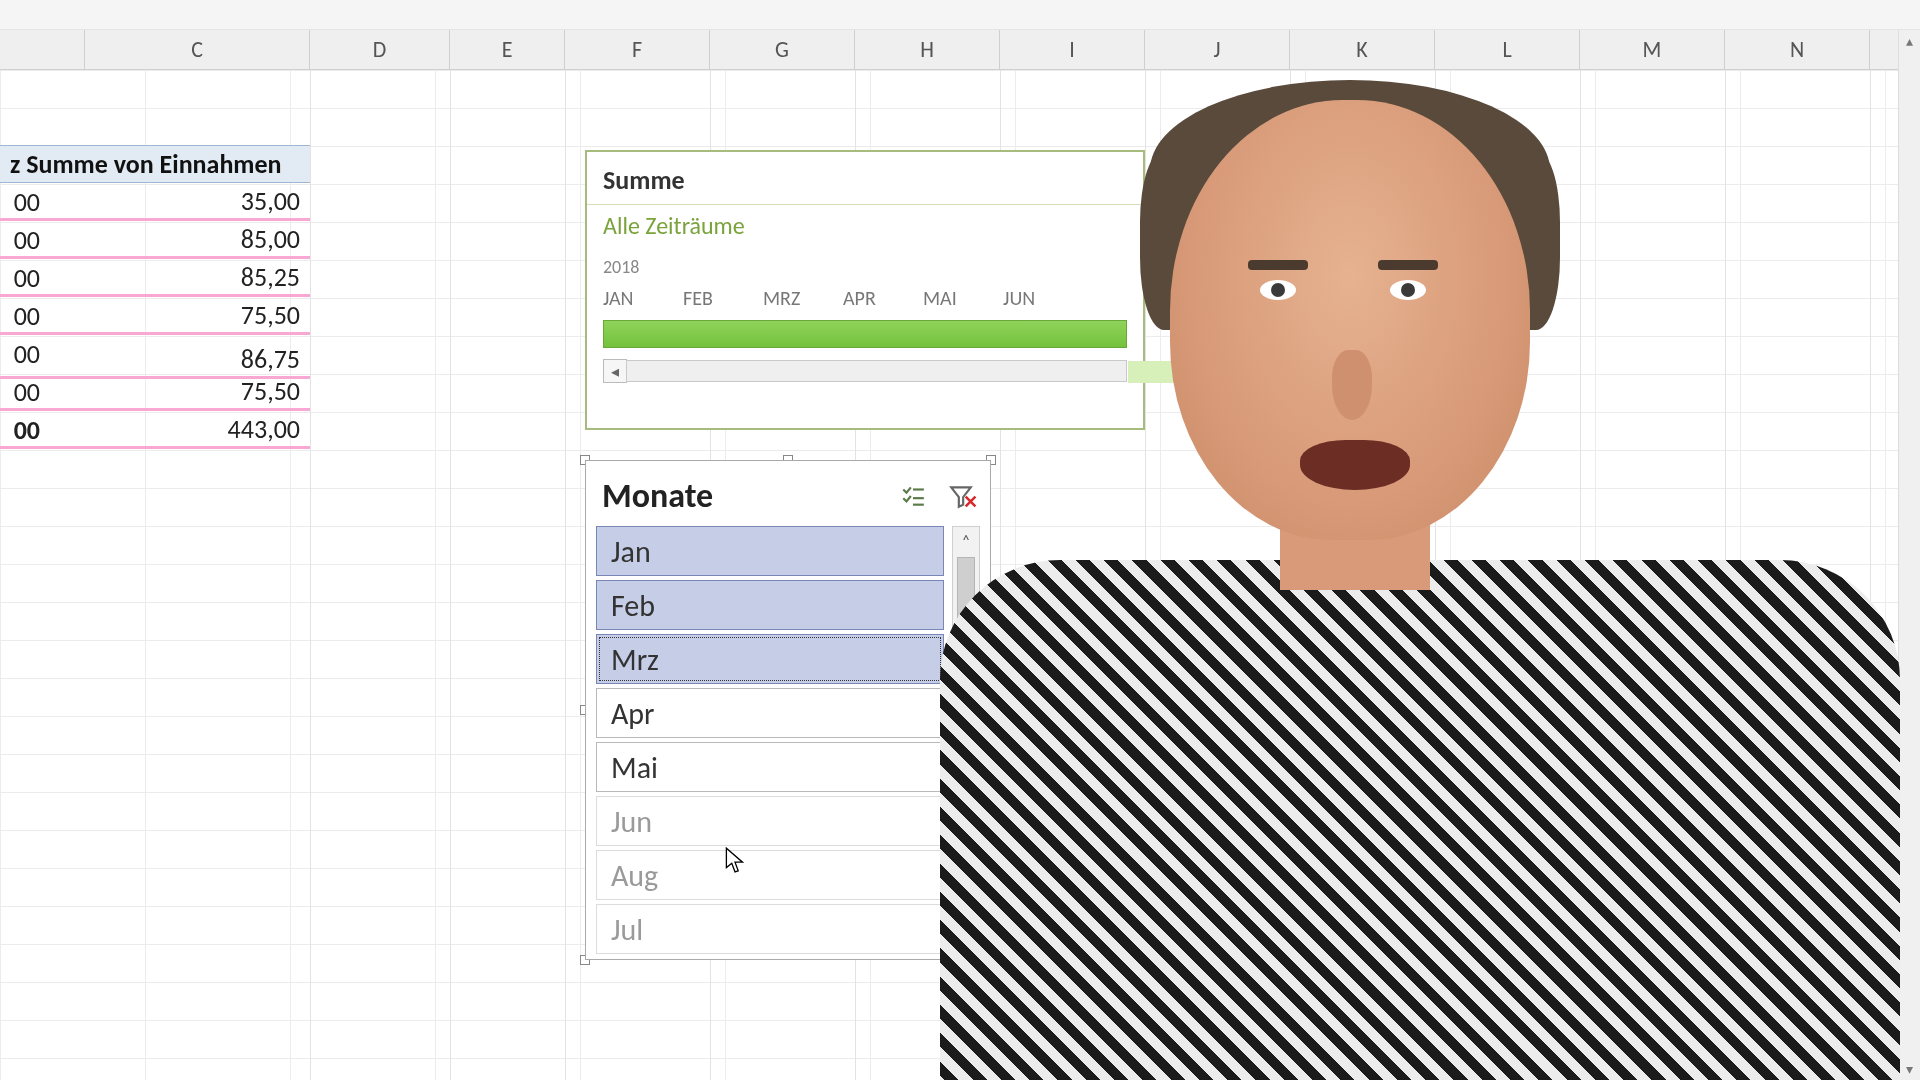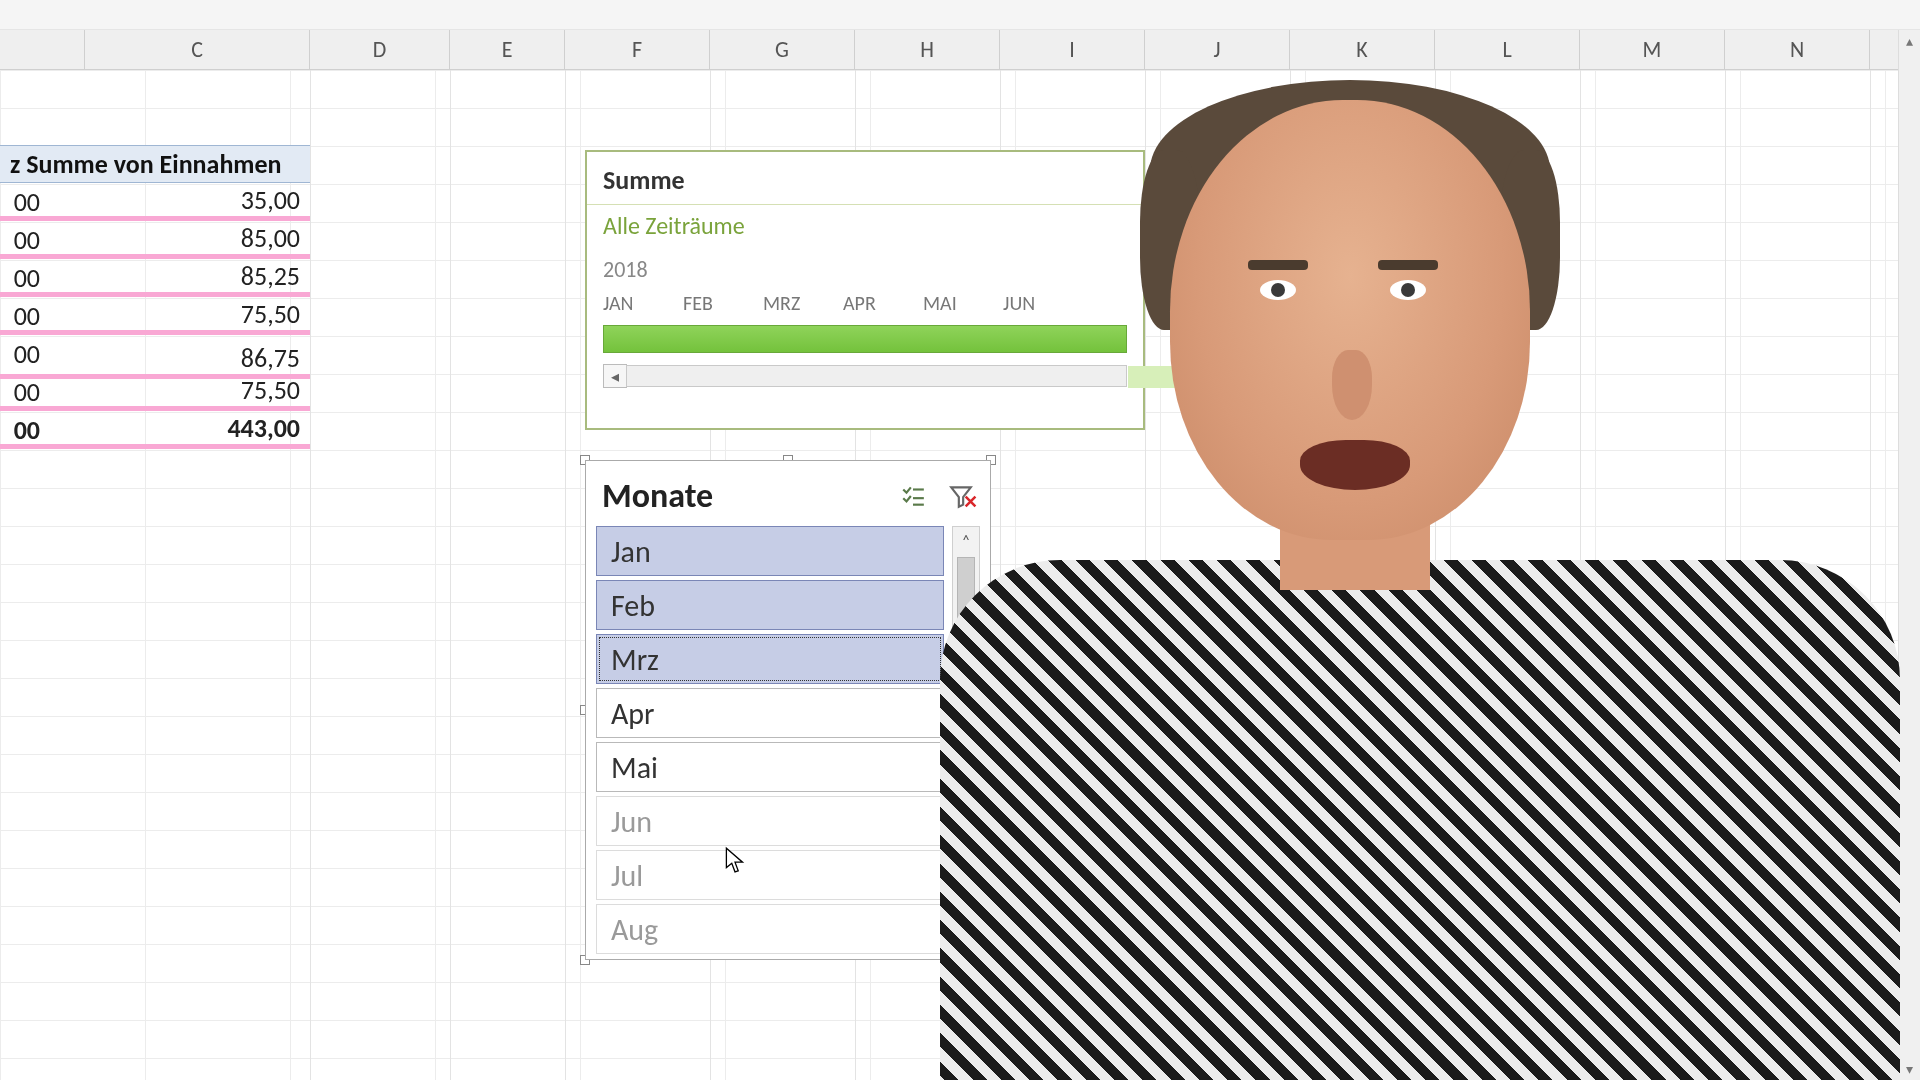--- a/index.html
+++ b/index.html
@@ -67,23 +67,23 @@
 }
 .row-val {
   position: absolute;
   left: 0; right: 0; height: 38px;
   display: flex;
   justify-content: flex-end;
   align-items: center;
   padding-right: 10px;
   font-size: 26px;
   color: #222;
-  border-bottom: 5px solid #f9a8d4;
-}
-.row-val.total { font-weight: 700; }
+  border-bottom: 3px solid #f9a8d4;
+}
+.row-val.total { font-weight: 400; }
 .left-frag {
   position: absolute; left: 12px; width: 28px; font-size: 26px; color: #222;
   display: flex; align-items: center; height: 38px; justify-content: flex-end;
   overflow: hidden;
 }
 .left-frag.total .lf { font-weight: 700; }
 
 
 .timeline {
   position: absolute;
@@ -96,21 +96,21 @@
   font-size: 26px; font-weight: 600; color: #333;
   padding: 12px 16px 8px 16px;
 }
 .timeline-sub {
   color: #7aa33b;
   font-size: 24px;
   padding: 6px 16px 10px 16px;
   border-top: 1px solid #d5e0b4;
 }
 .timeline-year {
-  color: #888; font-size: 22px; padding: 6px 16px 2px 16px;
+  color: #888; font-size: 18px; padding: 6px 16px 2px 16px;
 }
 .timeline-months {
   display: flex;
   gap: 0;
   padding: 6px 16px 4px 16px;
 }
 .tm { width: 80px; color: #777; font-size: 20px; }
 .timeline-bar {
   margin: 6px 16px 10px 16px;
   height: 28px;
@@ -494,24 +494,24 @@
           <div class="sl-item">
             <span>Apr</span>
           </div>
           <div class="sl-item">
             <span>Mai</span>
           </div>
           <div class="sl-item nodata">
             <span>Jun</span>
           </div>
           <div class="sl-item nodata">
+            <span>Aug</span>
+          </div>
+          <div class="sl-item nodata">
             <span>Jul</span>
-          </div>
-          <div class="sl-item nodata">
-            <span>Aug</span>
           </div>
         </div>
       <div class="slicer-scroll">
         <div class="sc-btn">˄</div>
         <div class="sc-thumb" style="height:200px;margin-top:4px;"></div>
         <div style="flex:1"></div>
         <div class="sc-btn">˅</div>
       </div>
     </div>
   </div>

